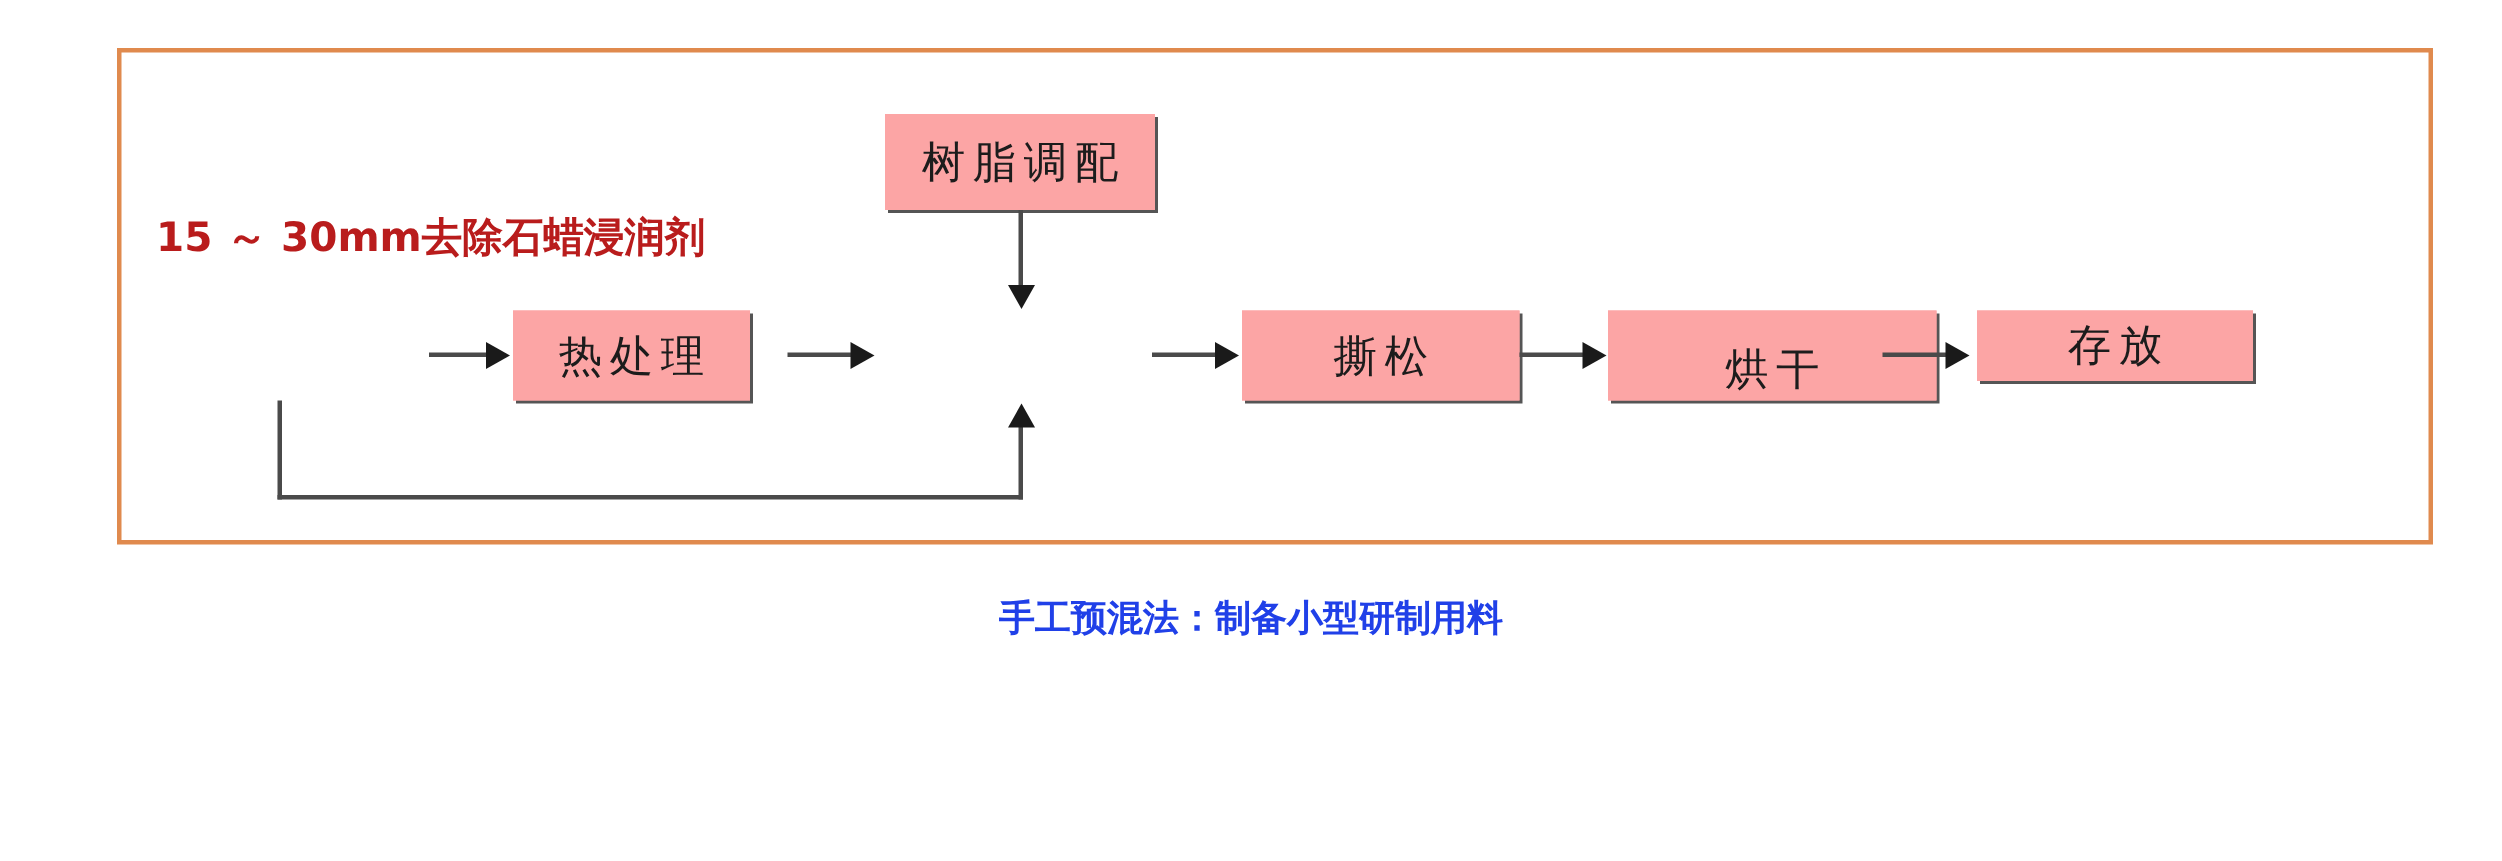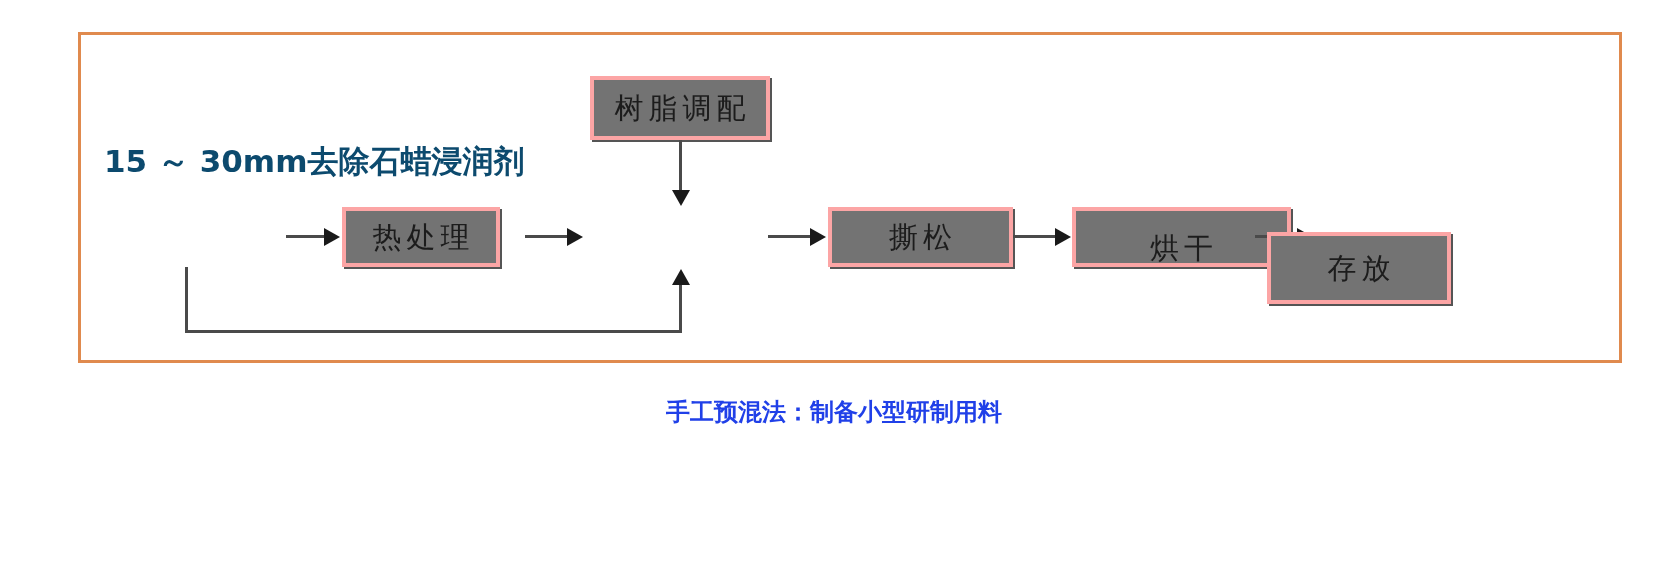--- a/index.html
+++ b/index.html
@@ -28,22 +28,22 @@
     height: 331px;
     border: 3px solid #E08A4E;
     box-sizing: border-box;
     background: transparent;
   }
 
   
   .pbox {
     position: absolute;
     box-sizing: border-box;
-    border: 4px solid #fca5a5;
-    background: #737373;
+    border: 6px solid #fca5a5;
+    background: #fca5a5;
     display: flex;
     align-items: center;
     justify-content: center;
     box-shadow: 2px 2px 0 0 #555;
   }
   .pbox .lbl {
     font-family: "DejaVu Serif", "Liberation Serif", serif;
     font-size: 29px;
     color: #1c1c1c;
     letter-spacing: 5px;
@@ -84,23 +84,23 @@
     border-left: 9px solid transparent;
     border-right: 9px solid transparent;
     border-bottom: 16px solid #1a1a1a;
   }
 
   
   .annot {
     position: absolute;
     left: 104px;
     top: 144px;
-    font-size: 31px;
+    font-size: 27px;
     font-weight: bold;
-    color: #0c4a6e;
+    color: #b91c1c;
     white-space: nowrap;
     line-height: 1.1;
     font-family: "DejaVu Sans", "Liberation Sans", sans-serif;
   }
 
   
   .captions {
     position: absolute;
     left: 0;
     top: 395px;
@@ -154,21 +154,21 @@
   <div class="hline" style="left:1013px; top:235px; width:44px;"></div>
   <div class="arrow-r" style="left:1055px; top:228px;"></div>
 
   <div class="pbox" style="left:1072px; top:207px; width:219px; height:60px;align-items:flex-end;">
     <span class="lbl">烘干</span>
   </div>
 
   <div class="hline" style="left:1255px; top:235px; width:44px;"></div>
   <div class="arrow-r" style="left:1297px; top:228px;"></div>
 
-  <div class="pbox" style="left:1267px; top:207px; width:184px; height:72px;margin-top:25px;">
+  <div class="pbox" style="left:1318px; top:207px; width:184px; height:47px;">
     <span class="lbl">存放</span>
   </div>
 
   <div class="vline" style="left:185px; top:267px; height:66px;"></div>
   <div class="hline" style="left:185px; top:330px; width:497px;"></div>
   <div class="vline" style="left:679px; top:284px; height:49px;"></div>
   <div class="arrow-u" style="left:672px; top:269px;"></div>
 
   <div class="captions">
     <div class="caption-line">手工预混法：制备小型研制用料</div>

